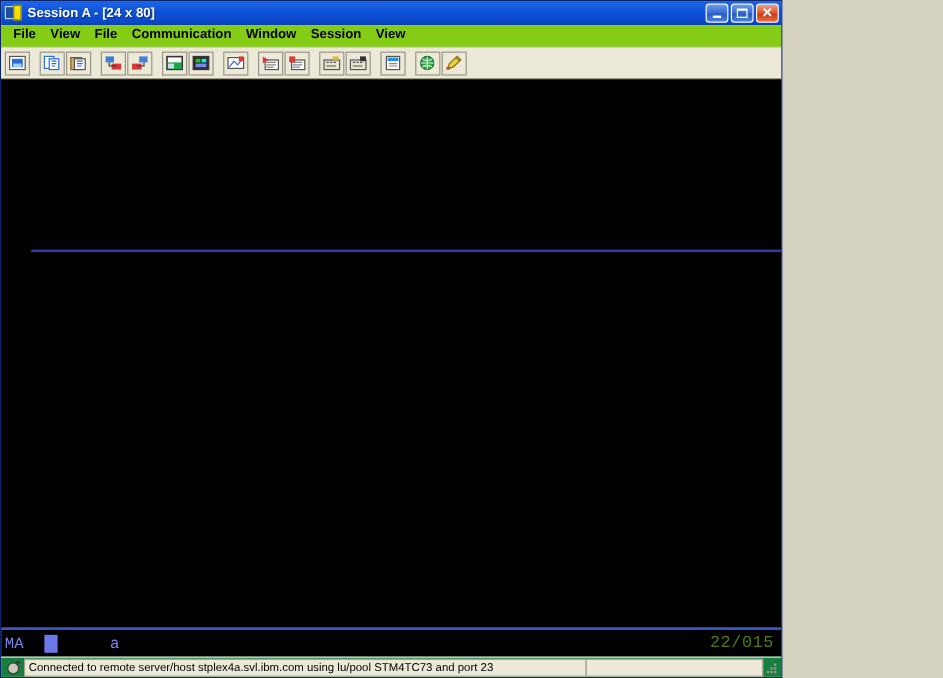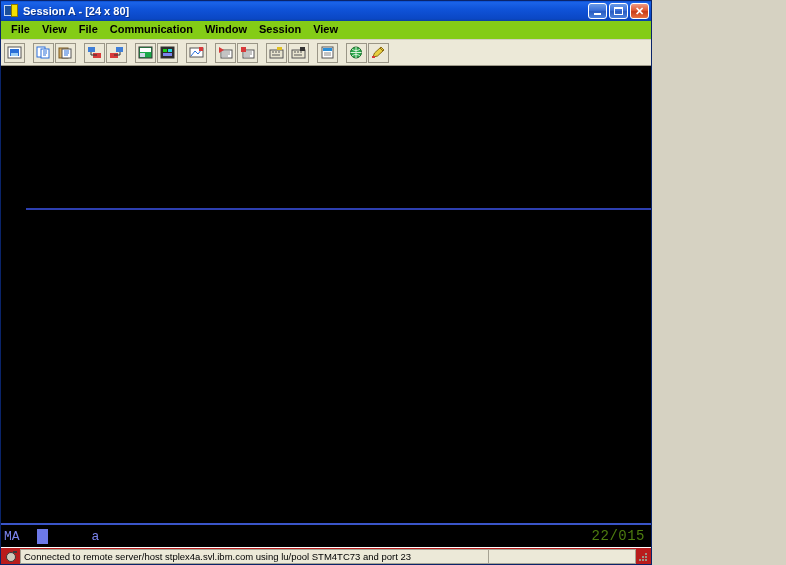--- a/index.html
+++ b/index.html
@@ -122,21 +122,21 @@
   .oia-ma{letter-spacing:0px;}
   .oia-cur{width:11px;height:15px;background:#6d79e8;margin-left:1px;}
   .oia-a{color:#7b84ee;margin-left:28px;font-size:13px;}
   .oia-right{
     margin-left:auto;color:#4d7c0f;font-size:14px;
     font-family:"Liberation Mono","DejaVu Sans Mono",monospace;
     padding-right:6px;letter-spacing:0.5px;
   }
   
   .statusbar{
-    flex:0 0 17px;background:#b91c1c;
+    flex:0 0 17px;background:#15803d;
     display:flex;align-items:center;
     border-top:1px solid #ffffff;
     box-sizing:border-box;
     padding:0 1px;
   }
   .st-icon{width:14px;height:13px;position:relative;margin:0 2px;flex:0 0 14px;}
   .st-icon .plug{position:absolute;left:2px;top:2px;width:8px;height:8px;border:1px solid #3a3a3a;border-radius:50%;background:#cfcabb;}
   .st-icon .pin{position:absolute;left:9px;top:1px;width:4px;height:2px;background:#3a3a3a;}
   .st-text{
     flex:1;font-size:9.5px;color:#000;

